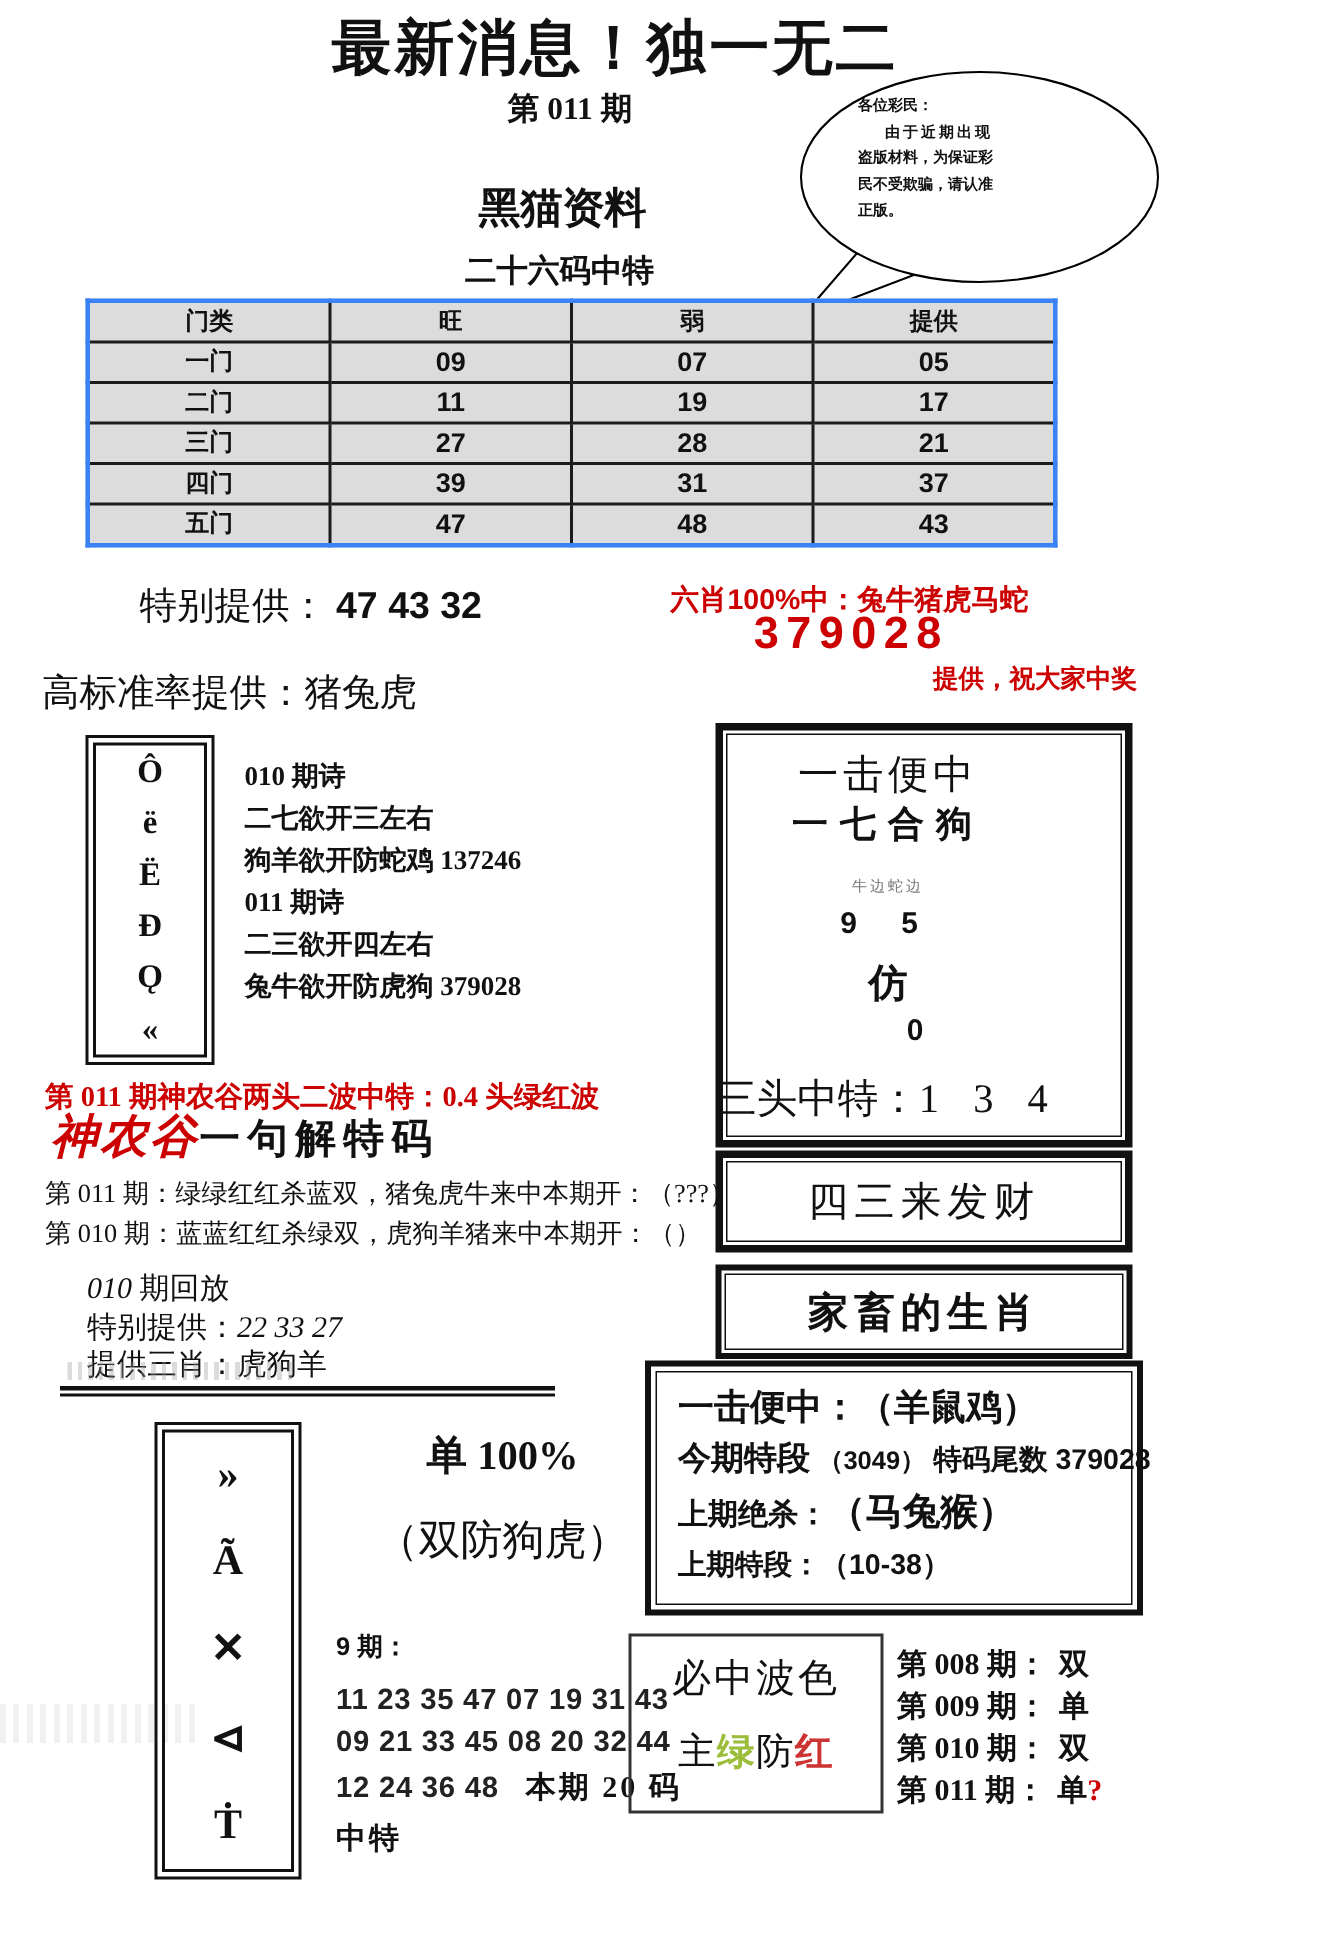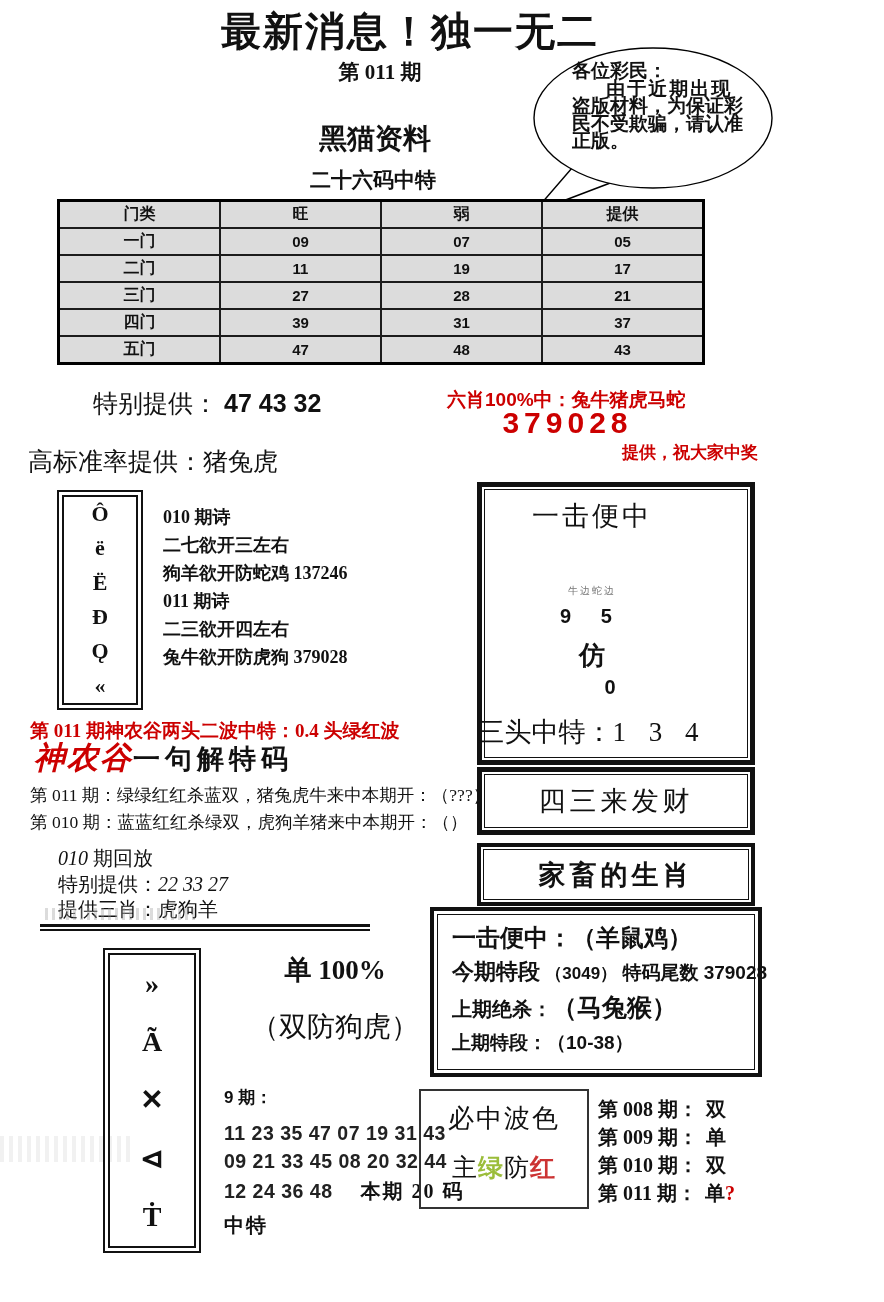--- a/index.html
+++ b/index.html
@@ -12,29 +12,29 @@
   .red{color:#cc0000;}
 
   
   .title{left:0;top:4px;width:820px;font-size:40px;font-weight:bold;letter-spacing:2px;}
   .issue{left:0;top:58px;width:760px;font-size:21px;font-weight:bold;}
   .source{left:0;top:120px;width:750px;font-size:28px;font-weight:bold;}
   .subtitle{left:0;top:166px;width:746px;font-size:21px;font-weight:bold;}
 
   
   .bubble-svg{left:520px;top:40px;}
-  .bubble-text{left:572px;top:62px;width:190px;font-size:19px;line-height:17.5px;font-weight:bold;}
+  .bubble-text{left:572px;top:62px;width:190px;font-size:10px;line-height:17.5px;font-weight:bold;}
   .bubble-text .indent{text-indent:1.8em;letter-spacing:2px;}
 
   
   .gate-table{left:57px;top:199px;border-collapse:collapse;background:#dcdcdc;}
   .gate-table td,.gate-table th{border:2px solid #1c1c1c;width:159px;height:25px;
      text-align:center;font-size:16px;font-weight:bold;padding:0;}
-  .gate-table{border:3px solid #000000;}
-  .gate-table .num{font-family:"Liberation Sans","DejaVu Sans",sans-serif;font-size:15px;}
+  .gate-table{border:3px solid #3b82f6;}
+  .gate-table .num{font-family:"Liberation Sans","DejaVu Sans",sans-serif;font-size:18px;}
 
   
   .special-offer{left:93px;top:387px;font-size:25px;}
   .special-offer .val{font-family:"Liberation Sans","DejaVu Sans",sans-serif;font-weight:bold;margin-left:6px;}
   .sixxiao1{left:447px;top:387px;font-size:19px;font-weight:bold;}
   .sixxiao2{left:470px;top:406px;width:195px;font-size:30px;font-weight:bold;letter-spacing:5px;}
   .sixxiao3{left:622px;top:441px;font-size:17px;font-weight:bold;}
   .high-rate{left:28px;top:445px;font-size:25px;}
 
   
@@ -81,21 +81,21 @@
   
   .sym-box{left:103px;top:948px;width:98px;height:305px;border:2px solid #111;padding:3px;box-sizing:border-box;}
   .sym-inner{width:100%;height:100%;border:2px solid #111;box-sizing:border-box;
       display:flex;flex-direction:column;align-items:center;justify-content:space-around;font-size:28px;font-weight:bold;}
 
   
   .single-head{left:230px;top:952px;width:210px;font-size:27px;font-weight:bold;}
   .single-sub{left:215px;top:1008px;width:240px;font-size:28px;}
   .single-note{left:224px;font-size:17px;font-weight:bold;}
   .numrow{left:224px;font-size:19.5px;font-weight:bold;letter-spacing:.5px;color:#222;white-space:nowrap;}
-  .tail-bold{font-family:"Liberation Serif","DejaVu Serif",serif;font-size:20px;margin-left:28px;letter-spacing:2px;color:#111;}
+  .tail-bold{font-family:"Liberation Serif","DejaVu Serif",serif;font-size:20px;margin-left:18px;letter-spacing:2px;color:#111;}
   .zhongte{left:224px;top:1212px;font-size:20px;font-weight:bold;letter-spacing:2px;}
 
   
   .wave-box{left:419px;top:1089px;width:170px;height:120px;border:2px solid #333;box-sizing:border-box;}
   .wave-title{left:419px;top:1101px;width:170px;font-size:26px;letter-spacing:2px;}
   .wave-main{left:419px;top:1151px;width:170px;font-size:25px;letter-spacing:1px;}
   .wave-green{color:#9bbd3a;}
   .wave-red{color:#cc3333;}
 
   
@@ -190,20 +190,21 @@
   <div class="abs poem-line" style="top:533px">二七欲开三左右</div>
   <div class="abs poem-line" style="top:561px">狗羊欲开防蛇鸡 137246</div>
   <div class="abs poem-line" style="top:589px">011 期诗</div>
   <div class="abs poem-line" style="top:617px">二三欲开四左右</div>
   <div class="abs poem-line" style="top:645px">兔牛欲开防虎狗 379028</div>
 
   <div class="abs strike-box">
     <div class="strike-inner"></div>
   </div>
   <div class="abs strike-line" style="top:498px;font-size:27px;letter-spacing:3px">一击便中</div>
+  <div class="abs strike-line b" style="top:533px;font-size:24px;letter-spacing:8px">一七合狗</div>
   <div class="abs strike-line" style="top:584px;font-size:10px;color:#777;letter-spacing:2px">牛边蛇边</div>
   <div class="abs strike-line b sans" style="top:605px;font-size:20px;letter-spacing:12px">9  5</div>
   <div class="abs strike-line b" style="top:638px;font-size:26px">仿</div>
   <div class="abs strike-line b sans" style="top:676px;font-size:20px;padding-left:36px;box-sizing:border-box">0</div>
   <div class="abs strike-line" style="top:714px;font-size:27px">
     <span>三头中特：</span><span style="letter-spacing:8px">1 3 4</span>
   </div>
 
   <div class="abs wealth-box">
     <div class="box-inner-thin">四三来发财</div>

